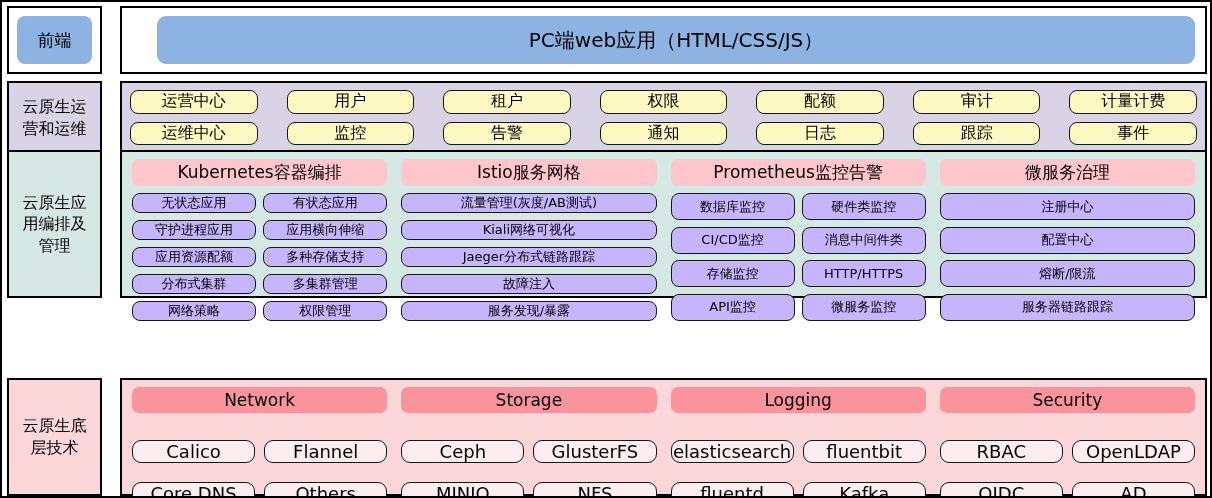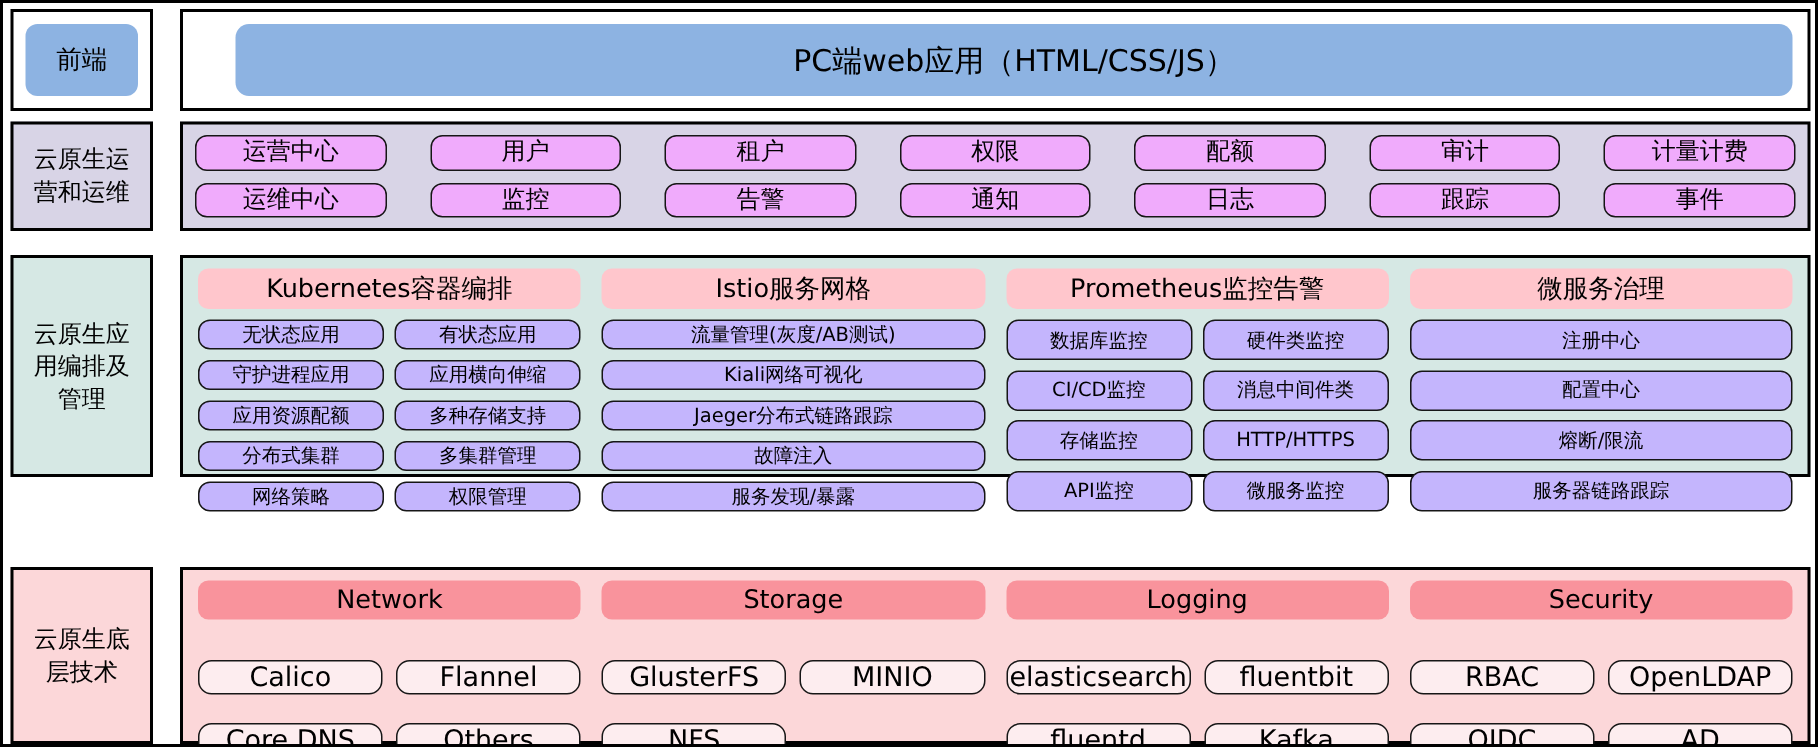--- a/index.html
+++ b/index.html
@@ -11,21 +11,21 @@
   .lbl{position:absolute;left:5px;width:95px;border:2px solid #000;box-sizing:border-box;
     display:flex;align-items:center;justify-content:center;text-align:center;
     font-size:16px;line-height:1.35;}
   .lbl .wrap{width:72px;}
   
   .main{position:absolute;left:118px;width:1087px;border:2px solid #000;box-sizing:border-box;}
 
   
   .s1{top:4px;height:68px;padding-left:25px;}
   .s2{top:79px;height:73px;font-family:Liberation Serif, serif;}
-  .s3{top:168px;height:148px;}
+  .s3{top:148px;height:148px;}
   .s4{top:376px;height:118px;}
 
   .bg-lav{background:#d8d4e6;}
   .bg-teal{background:#d6e8e4;}
   .bg-pink{background:#fcd7d9;}
 
   
   .lbl-frontend{background:#fff;padding:0;}
   .frontend-chip{margin:6px;width:75px;height:48px;border-radius:8px;background:#8db3e2;
     display:flex;align-items:center;justify-content:center;font-size:17px;}
@@ -34,21 +34,21 @@
     display:flex;align-items:center;justify-content:center;font-size:20px;}
 
   
   .btn{border:1.5px solid #161616;border-radius:8px;box-sizing:border-box;
     display:flex;align-items:center;justify-content:center;white-space:nowrap;
     overflow:hidden;min-width:0;}
 
   
   .ops-grid{height:100%;box-sizing:border-box;padding:7px 8px;display:grid;
     grid-template-columns:repeat(7,1fr);column-gap:29px;row-gap:8px;}
-  .ops-grid .btn{background:#f0abfc;font-size:16px;}
+  .ops-grid .btn{background:#fef9c3;font-size:16px;}
 
   
   .app-grid{height:100%;box-sizing:border-box;padding:7px 10px;display:grid;
     grid-template-columns:repeat(4,1fr);column-gap:14px;}
   .app-col{display:flex;flex-direction:column;min-width:0;}
   .col-header{flex:0 0 27px;border-radius:7px;display:flex;align-items:center;
     justify-content:center;font-size:17px;margin-bottom:7px;}
   .app-col .col-header{background:#ffc6cc;}
   .app-body{flex:1;min-height:0;}
   .body-grid2{display:grid;grid-template-columns:1fr 1fr;gap:7px;grid-auto-rows:1fr;}
@@ -176,20 +176,21 @@
           <div class="btn">Calico</div>
           <div class="btn">Flannel</div>
           <div class="btn">Core DNS</div>
           <div class="btn">Others</div>
         </div>
       </div>
 
       <div class="infra-col">
         <div class="col-header">Storage</div>
         <div class="infra-body">
+          <div class="btn">Ceph</div>
           <div class="btn">GlusterFS</div>
           <div class="btn">MINIO</div>
           <div class="btn">NFS</div>
         </div>
       </div>
 
       <div class="infra-col">
         <div class="col-header">Logging</div>
         <div class="infra-body">
           <div class="btn">elasticsearch</div>

